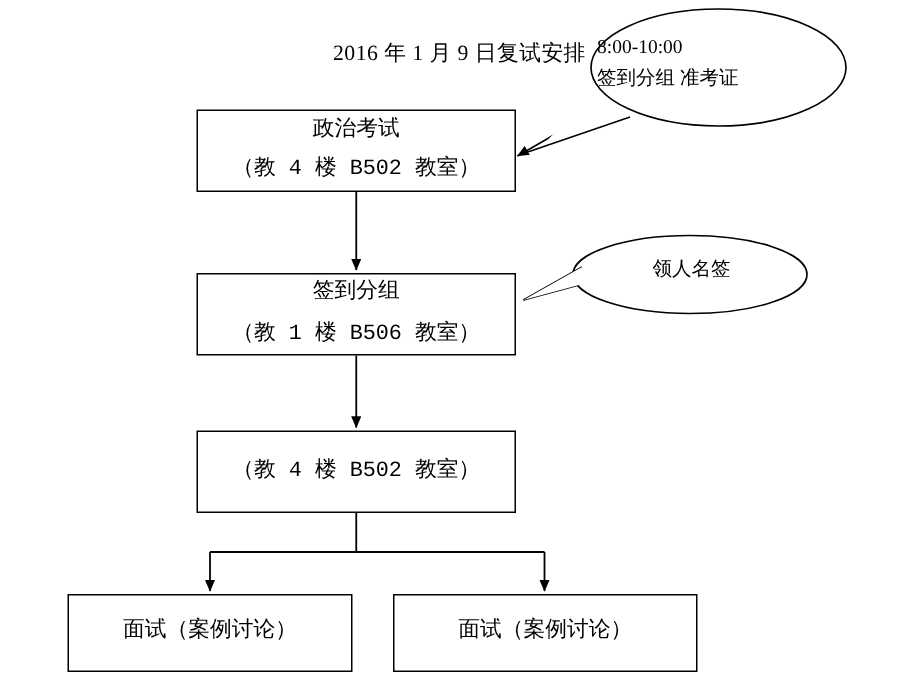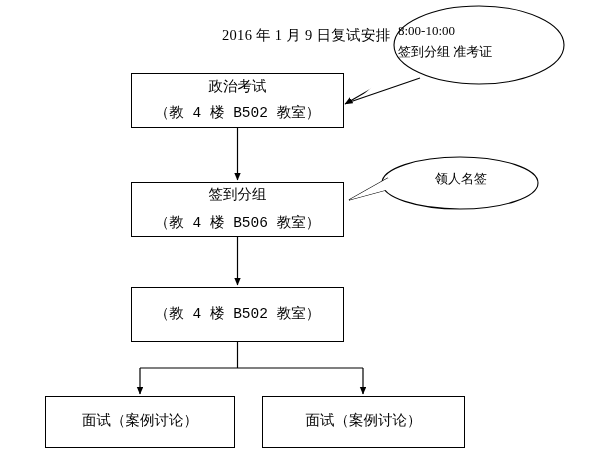--- a/index.html
+++ b/index.html
@@ -108,21 +108,21 @@
 
   <div class="title">2016 年 1 月 9 日复试安排</div>
 
   <div class="box" id="box-politics">
     <div class="line">政治考试</div>
     <div class="line">（教 4 楼 B502 教室）</div>
   </div>
 
   <div class="box" id="box-signin">
     <div class="line">签到分组</div>
-    <div class="line">（教 4 楼 B506 教室）</div>
+    <div class="line">（教 1 楼 B506 教室）</div>
   </div>
 
   <div class="box" id="box-case-reading">
     <div class="line">（教 4 楼 B502 教室）</div>
   </div>
 
   <div class="box" id="box-interview-1">
     <div class="line">面试（案例讨论）</div>
   </div>
 

